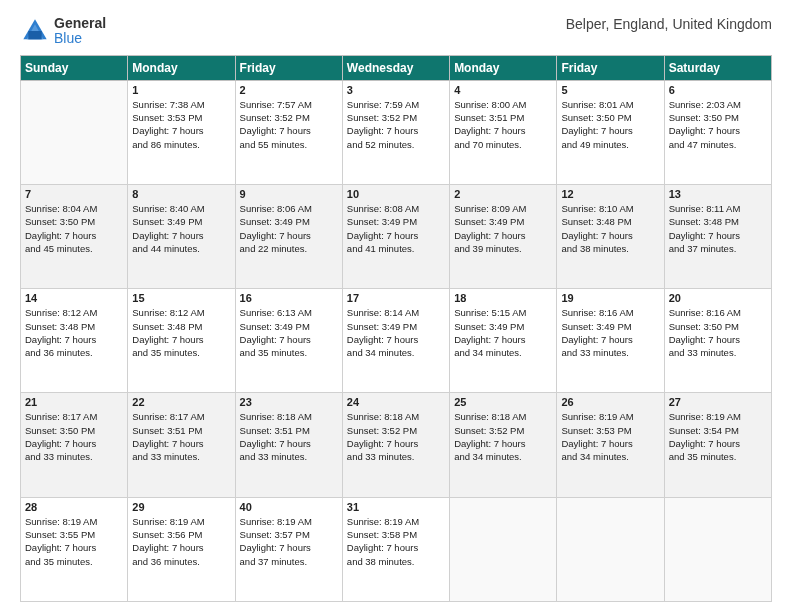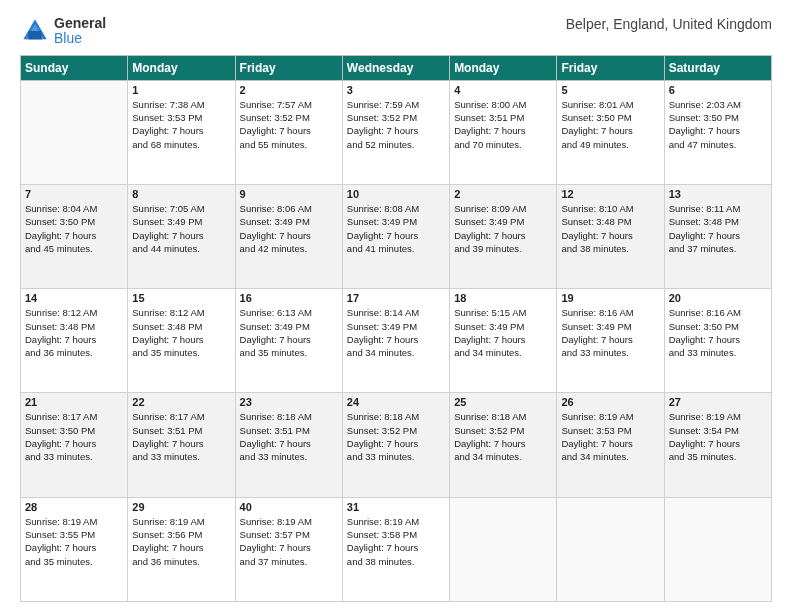--- a/index.html
+++ b/index.html
@@ -130,21 +130,21 @@
         <th>Monday</th>
         <th>Friday</th>
         <th>Saturday</th>
       </tr>
     </thead>
     <tbody id="calendar-body">
     <tr>
           <td class="empty-cell"></td>
           <td>
             <div class="day-number">1</div>
-            <div class="day-info"><span>Sunrise: 7:38 AM</span><br><span>Sunset: 3:53 PM</span><br><span>Daylight: 7 hours</span><br><span>and 68 minutes.</span></div>
+            <div class="day-info"><span>Sunrise: 7:38 AM</span><br><span>Sunset: 3:53 PM</span><br><span>Daylight: 7 hours</span><br><span>and 86 minutes.</span></div>
           </td>
           <td>
             <div class="day-number">2</div>
             <div class="day-info"><span>Sunrise: 7:57 AM</span><br><span>Sunset: 3:52 PM</span><br><span>Daylight: 7 hours</span><br><span>and 55 minutes.</span></div>
           </td>
           <td>
             <div class="day-number">3</div>
             <div class="day-info"><span>Sunrise: 7:59 AM</span><br><span>Sunset: 3:52 PM</span><br><span>Daylight: 7 hours</span><br><span>and 52 minutes.</span></div>
           </td>
           <td>
@@ -160,25 +160,25 @@
             <div class="day-info"><span>Sunrise: 2:03 AM</span><br><span>Sunset: 3:50 PM</span><br><span>Daylight: 7 hours</span><br><span>and 47 minutes.</span></div>
           </td>
         </tr>
         <tr class="row-shaded">
           <td>
             <div class="day-number">7</div>
             <div class="day-info"><span>Sunrise: 8:04 AM</span><br><span>Sunset: 3:50 PM</span><br><span>Daylight: 7 hours</span><br><span>and 45 minutes.</span></div>
           </td>
           <td>
             <div class="day-number">8</div>
-            <div class="day-info"><span>Sunrise: 7:05 AM</span><br><span>Sunset: 3:49 PM</span><br><span>Daylight: 7 hours</span><br><span>and 44 minutes.</span></div>
+            <div class="day-info"><span>Sunrise: 8:40 AM</span><br><span>Sunset: 3:49 PM</span><br><span>Daylight: 7 hours</span><br><span>and 44 minutes.</span></div>
           </td>
           <td>
             <div class="day-number">9</div>
-            <div class="day-info"><span>Sunrise: 8:06 AM</span><br><span>Sunset: 3:49 PM</span><br><span>Daylight: 7 hours</span><br><span>and 42 minutes.</span></div>
+            <div class="day-info"><span>Sunrise: 8:06 AM</span><br><span>Sunset: 3:49 PM</span><br><span>Daylight: 7 hours</span><br><span>and 22 minutes.</span></div>
           </td>
           <td>
             <div class="day-number">10</div>
             <div class="day-info"><span>Sunrise: 8:08 AM</span><br><span>Sunset: 3:49 PM</span><br><span>Daylight: 7 hours</span><br><span>and 41 minutes.</span></div>
           </td>
           <td>
             <div class="day-number">2</div>
             <div class="day-info"><span>Sunrise: 8:09 AM</span><br><span>Sunset: 3:49 PM</span><br><span>Daylight: 7 hours</span><br><span>and 39 minutes.</span></div>
           </td>
           <td>

